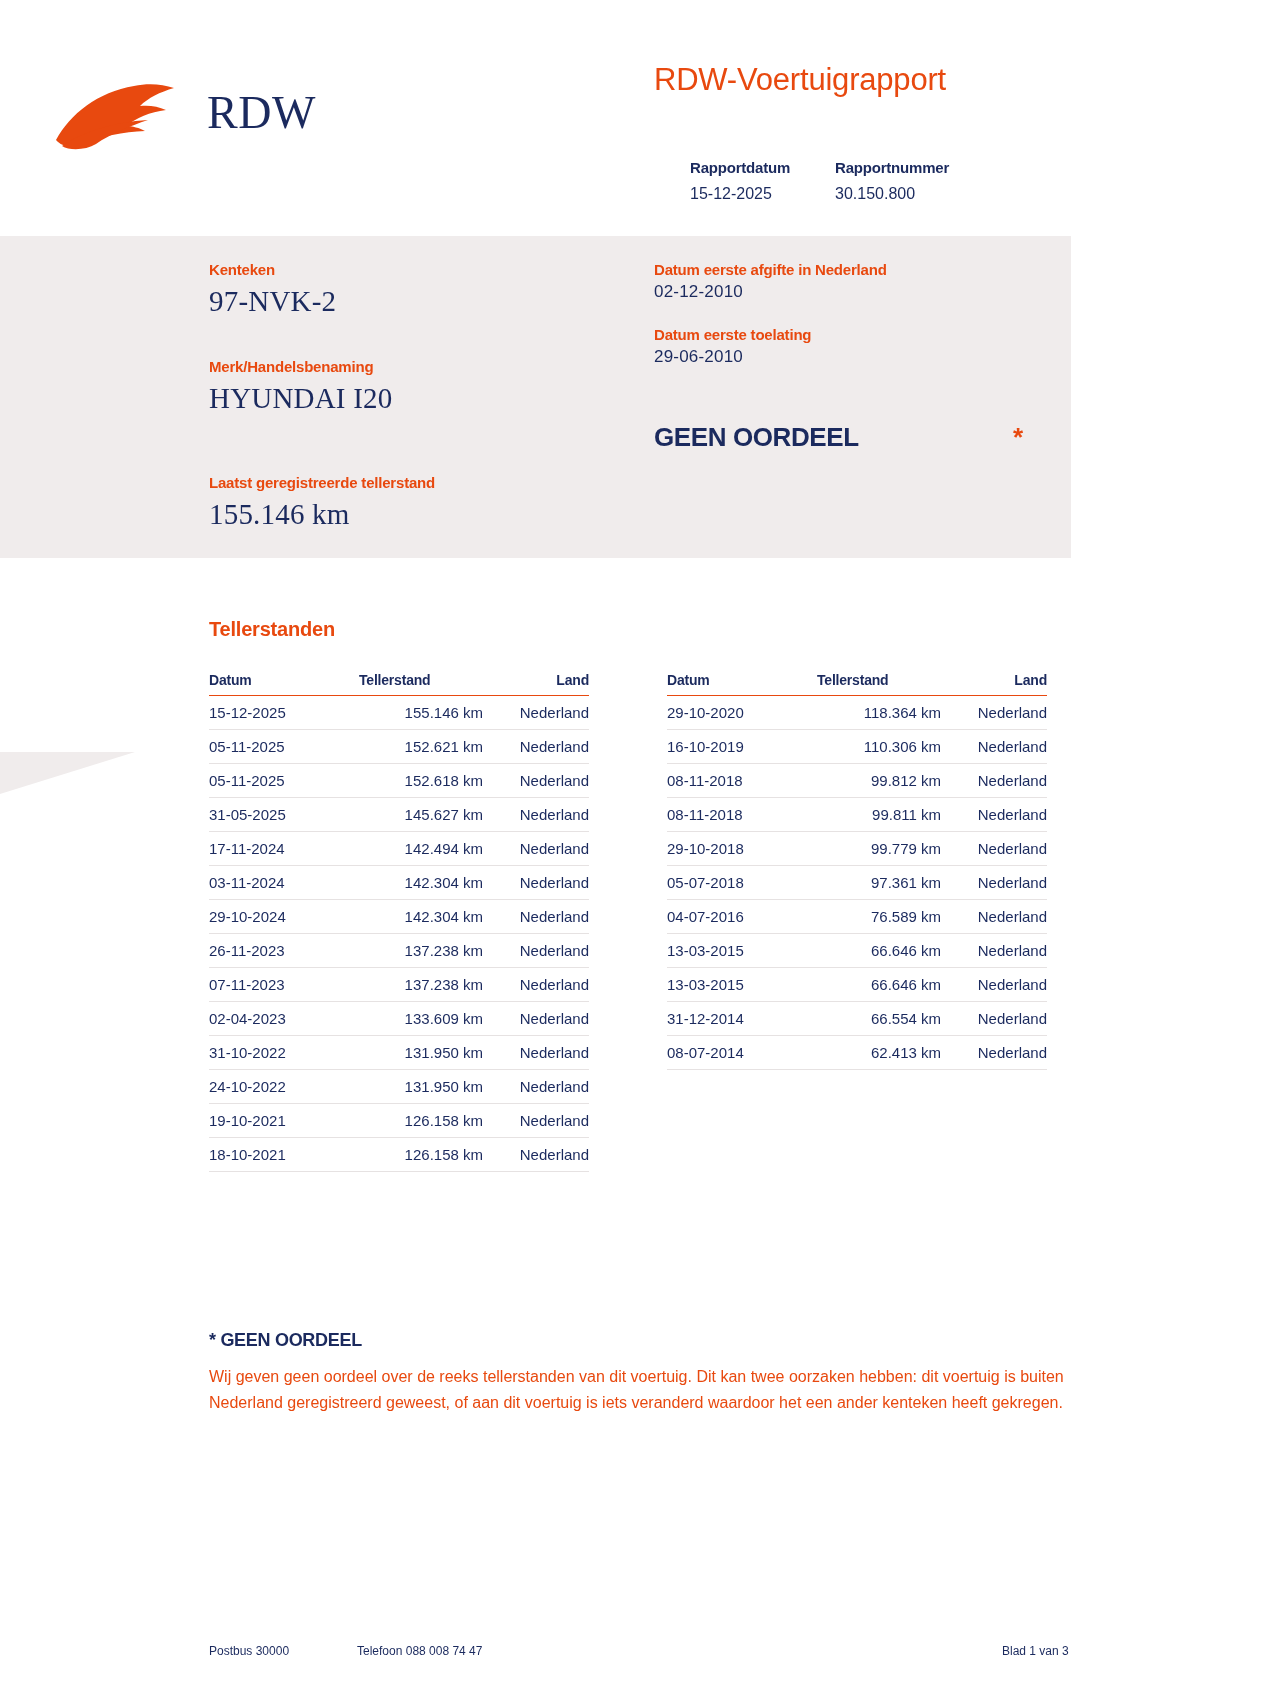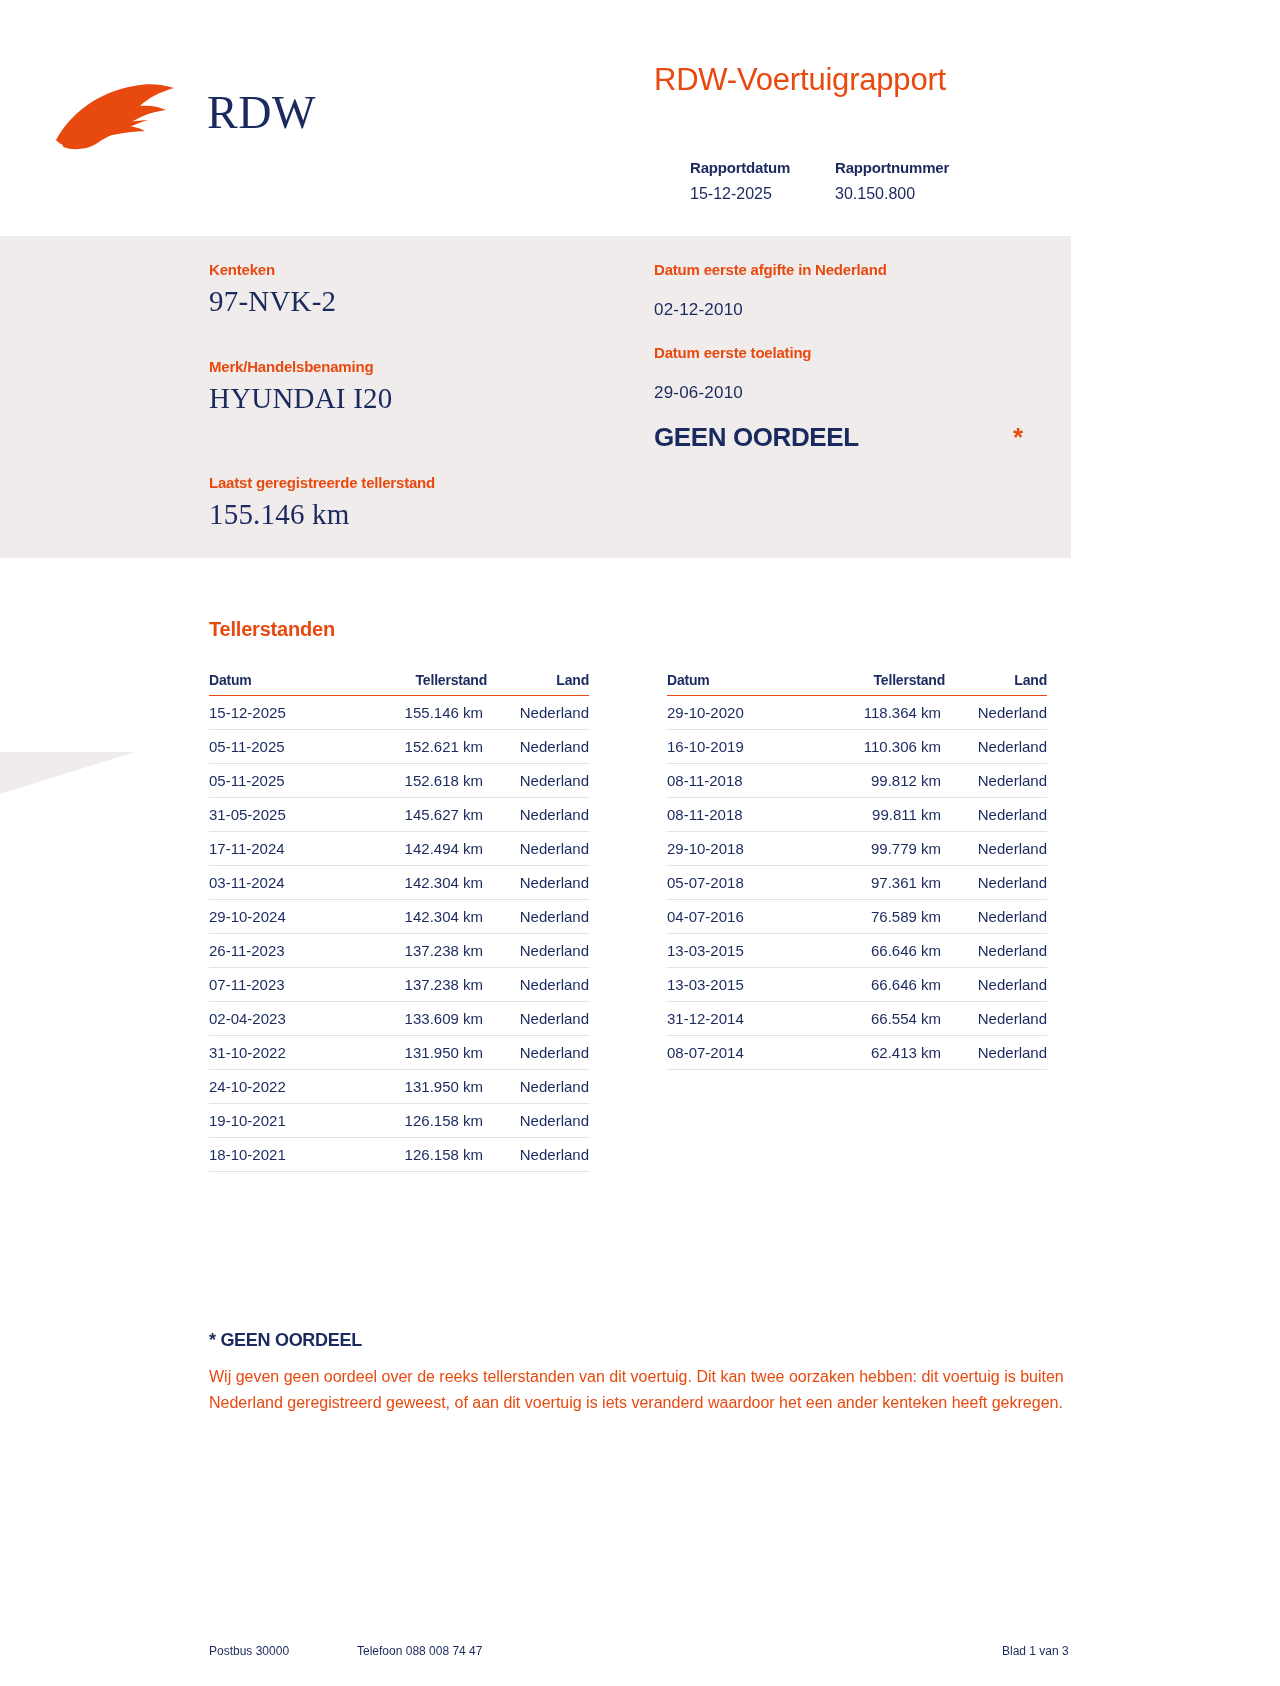--- a/index.html
+++ b/index.html
@@ -119,21 +119,21 @@
   .field-value {
     font-family: "Liberation Serif", serif;
     font-size: 29px;
     color: #1b2a5e;
     margin-top: 7px;
     letter-spacing: 0.2px;
   }
   .field-value.small {
     font-size: 17px;
     font-family: "Liberation Sans", sans-serif;
-    margin-top: 22px;
+    margin-top: 4px;
   }
 
   .panel-left {
     position: absolute;
     left: 209px;
     top: 25px;
   }
   .panel-left .grp + .grp { margin-top: 40px; }
   .panel-left-bottom {
     position: absolute;
@@ -191,21 +191,21 @@
   table.readings.col-b { left: 667px; top: 30px; width: 380px; }
   table.readings th {
     font-size: 14px;
     font-weight: bold;
     color: #1b2a5e;
     padding: 0 0 7px 0;
     border-bottom: 1.5px solid #e8490f;
     letter-spacing: -0.2px;
   }
   table.readings th.c-date { text-align: left; width: 150px; }
-  table.readings th.c-val { text-align: right; width: 128px; }
+  table.readings th.c-val { text-align: left; width: 128px; }
   table.readings th.c-land { text-align: right; width: 102px; }
   table.readings td {
     padding: 8px 0 8px 0;
     border-bottom: 1px solid #e6e2e2;
     font-size: 15px;
   }
   table.readings td.c-date { text-align: left; }
   table.readings td.c-val { text-align: right; padding-right: 4px; }
   table.readings td.c-land { text-align: right; }
 

